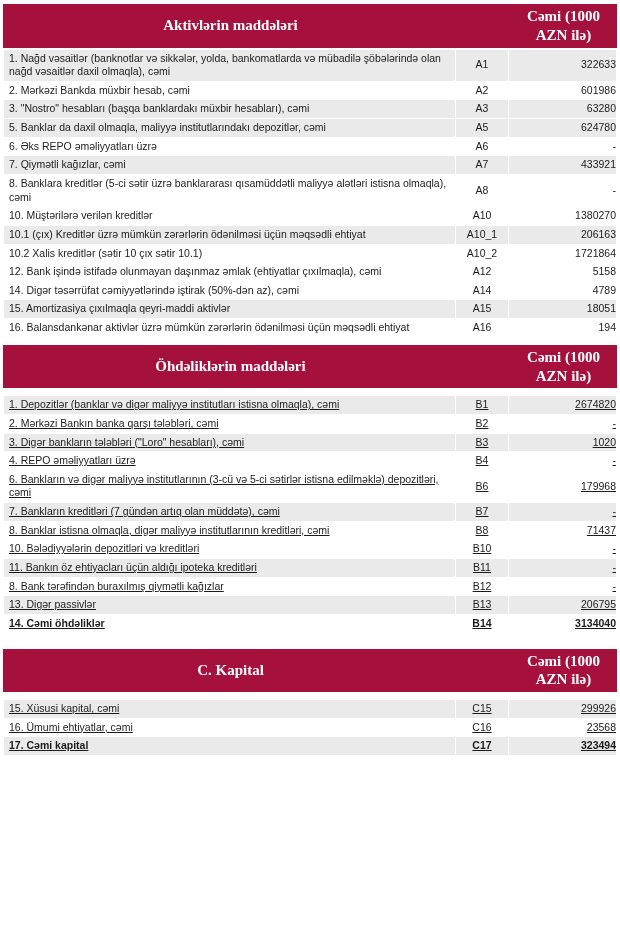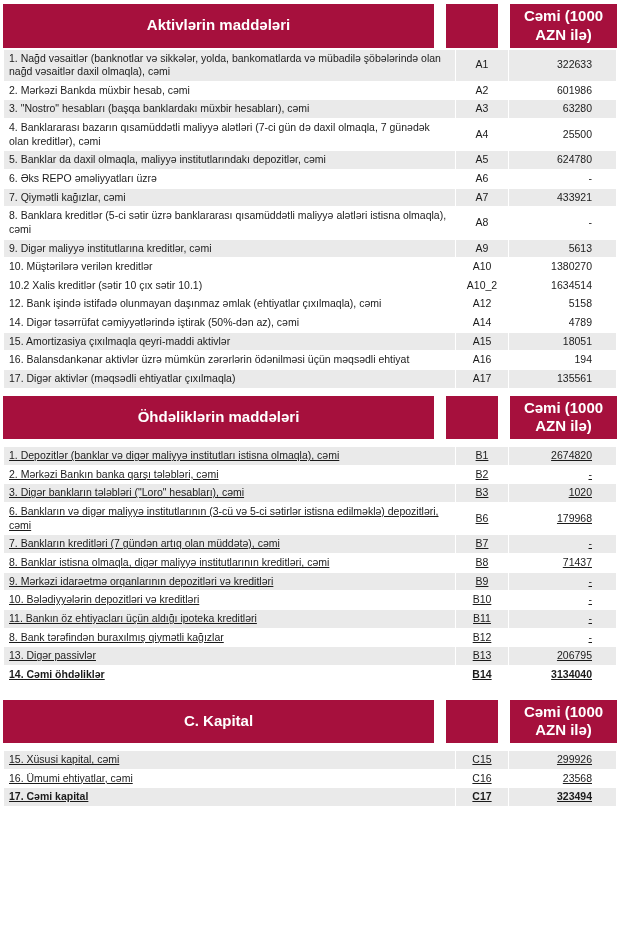--- a/index.html
+++ b/index.html
@@ -17,22 +17,23 @@
     color: var(--text);
     padding: 4px 3px 6px 3px;
   }
   .sheet-section { width: 100%; }
   .sheet-section + .sheet-section { margin-top: 7px; }
   .sheet-section.big-gap { margin-top: 15px; }
 
   .sec-header {
     display: grid;
     grid-template-columns: 1fr 52px 107px;
-    column-gap: 12px;
+    column-gap: 0;
     min-height: 43px;
+    font-family: Liberation Serif, serif;
   }
   .sec-header > div {
     background: var(--crimson);
     color: #ffffff;
     font-weight: bold;
     font-size: 15px;
     line-height: 1.25;
     display: flex;
     align-items: center;
     justify-content: center;
@@ -54,21 +55,21 @@
   .sec-table td {
     border: 1px solid #ffffff;
     padding: 2px 5px;
     font-size: 10.5px;
     line-height: 1.3;
     vertical-align: middle;
     background: #ffffff;
   }
   tr.shaded td { background: var(--shade); }
   td.code-cell  { text-align: center; padding-left: 2px; padding-right: 2px; }
-  td.value-cell { text-align: right; padding-right: 24px; }
+  td.value-cell { text-align: right; padding-right: 0; }
   tr.bold td { font-weight: bold; }
 </style>
 </head>
 <body>
 
 <section class="sheet-section">
   <div class="sec-header">
     <div class="hdr-title">Aktivlərin maddələri</div>
     <div class="hdr-code-spacer"></div>
     <div class="hdr-total">Cəmi (1000 AZN ilə)</div>
@@ -88,84 +89,74 @@
         <tr class="plain">
           <td class="label-cell">2. Mərkəzi Bankda müxbir hesab, cəmi</td>
           <td class="code-cell">A2</td>
           <td class="value-cell">601986</td>
         </tr>
         <tr class="shaded">
           <td class="label-cell">3. "Nostro" hesabları (başqa banklardakı müxbir hesabları), cəmi</td>
           <td class="code-cell">A3</td>
           <td class="value-cell">63280</td>
         </tr>
-        <tr class="plain">
-          <td class="label-cell">4. Banklararası bazarın qısamüddətli maliyyə alətləri (7-ci gün də daxil olmaqla, 7 günədək olan kreditlər), cəmi</td>
-          <td class="code-cell">A4</td>
-          <td class="value-cell">25500</td>
-        </tr>
         <tr class="shaded">
           <td class="label-cell">5. Banklar da daxil olmaqla, maliyyə institutlarındakı depozitlər, cəmi</td>
           <td class="code-cell">A5</td>
           <td class="value-cell">624780</td>
         </tr>
         <tr class="plain">
           <td class="label-cell">6. Əks REPO əməliyyatları üzrə</td>
           <td class="code-cell">A6</td>
           <td class="value-cell">-</td>
         </tr>
         <tr class="shaded">
           <td class="label-cell">7. Qiymətli kağızlar, cəmi</td>
           <td class="code-cell">A7</td>
           <td class="value-cell">433921</td>
         </tr>
         <tr class="plain">
           <td class="label-cell">8. Banklara kreditlər (5-ci sətir üzrə banklararası qısamüddətli maliyyə alətləri istisna olmaqla), cəmi</td>
           <td class="code-cell">A8</td>
           <td class="value-cell">-</td>
         </tr>
-        <tr class="shaded">
-          <td class="label-cell">9. Digər maliyyə institutlarına kreditlər, cəmi</td>
-          <td class="code-cell">A9</td>
-          <td class="value-cell">5613</td>
-        </tr>
         <tr class="plain">
           <td class="label-cell">10. Müştərilərə verilən kreditlər</td>
           <td class="code-cell">A10</td>
           <td class="value-cell">1380270</td>
         </tr>
+        <tr class="shaded">
+          <td class="label-cell">10.1 (çıx) Kreditlər üzrə mümkün zərərlərin ödənilməsi üçün məqsədli ehtiyat</td>
+          <td class="code-cell">A10_1</td>
+          <td class="value-cell">206163</td>
+        </tr>
         <tr class="plain">
           <td class="label-cell">10.2 Xalis kreditlər (sətir 10 çıx sətir 10.1)</td>
           <td class="code-cell">A10_2</td>
-          <td class="value-cell">1634514</td>
+          <td class="value-cell">1721864</td>
         </tr>
         <tr class="plain">
           <td class="label-cell">12. Bank işində istifadə olunmayan daşınmaz əmlak (ehtiyatlar çıxılmaqla), cəmi</td>
           <td class="code-cell">A12</td>
           <td class="value-cell">5158</td>
         </tr>
         <tr class="plain">
           <td class="label-cell">14. Digər təsərrüfat cəmiyyətlərində iştirak (50%-dən az), cəmi</td>
           <td class="code-cell">A14</td>
           <td class="value-cell">4789</td>
         </tr>
         <tr class="shaded">
           <td class="label-cell">15. Amortizasiya çıxılmaqla qeyri-maddi aktivlər</td>
           <td class="code-cell">A15</td>
           <td class="value-cell">18051</td>
         </tr>
         <tr class="plain">
           <td class="label-cell">16. Balansdankənar aktivlər üzrə mümkün zərərlərin ödənilməsi üçün məqsədli ehtiyat</td>
           <td class="code-cell">A16</td>
           <td class="value-cell">194</td>
-        </tr>
-        <tr class="shaded">
-          <td class="label-cell">17. Digər aktivlər (məqsədli ehtiyatlar çıxılmaqla)</td>
-          <td class="code-cell">A17</td>
-          <td class="value-cell">135561</td>
         </tr>
       </tbody>
   </table>
 </section>
 
 <section class="sheet-section body-gap">
   <div class="sec-header">
     <div class="hdr-title">Öhdəliklərin maddələri</div>
     <div class="hdr-code-spacer"></div>
     <div class="hdr-total">Cəmi (1000 AZN ilə)</div>
@@ -186,38 +177,38 @@
           <td class="label-cell">2. Mərkəzi Bankın banka qarşı tələbləri, cəmi</td>
           <td class="code-cell">B2</td>
           <td class="value-cell">-</td>
         </tr>
         <tr class="shaded">
           <td class="label-cell">3. Digər bankların tələbləri ("Loro" hesabları), cəmi</td>
           <td class="code-cell">B3</td>
           <td class="value-cell">1020</td>
         </tr>
         <tr class="plain">
+          <td class="label-cell">4. REPO əməliyyatları  üzrə</td>
+          <td class="code-cell">B4</td>
+          <td class="value-cell">-</td>
+        </tr>
+        <tr class="plain">
           <td class="label-cell">6. Bankların və digər maliyyə institutlarının (3-cü və 5-ci sətirlər istisna edilməklə) depozitləri, cəmi</td>
           <td class="code-cell">B6</td>
           <td class="value-cell">179968</td>
         </tr>
         <tr class="shaded">
           <td class="label-cell">7. Bankların kreditləri (7 gündən artıq olan müddətə), cəmi</td>
           <td class="code-cell">B7</td>
           <td class="value-cell">-</td>
         </tr>
         <tr class="plain">
           <td class="label-cell">8. Banklar istisna olmaqla, digər maliyyə institutlarının kreditləri, cəmi</td>
           <td class="code-cell">B8</td>
           <td class="value-cell">71437</td>
-        </tr>
-        <tr class="shaded">
-          <td class="label-cell">9. Mərkəzi idarəetmə orqanlarının depozitləri və kreditləri</td>
-          <td class="code-cell">B9</td>
-          <td class="value-cell">-</td>
         </tr>
         <tr class="plain">
           <td class="label-cell">10. Bələdiyyələrin depozitləri və kreditləri</td>
           <td class="code-cell">B10</td>
           <td class="value-cell">-</td>
         </tr>
         <tr class="shaded">
           <td class="label-cell">11. Bankın öz ehtiyacları üçün aldığı ipoteka kreditləri</td>
           <td class="code-cell">B11</td>
           <td class="value-cell">-</td>

